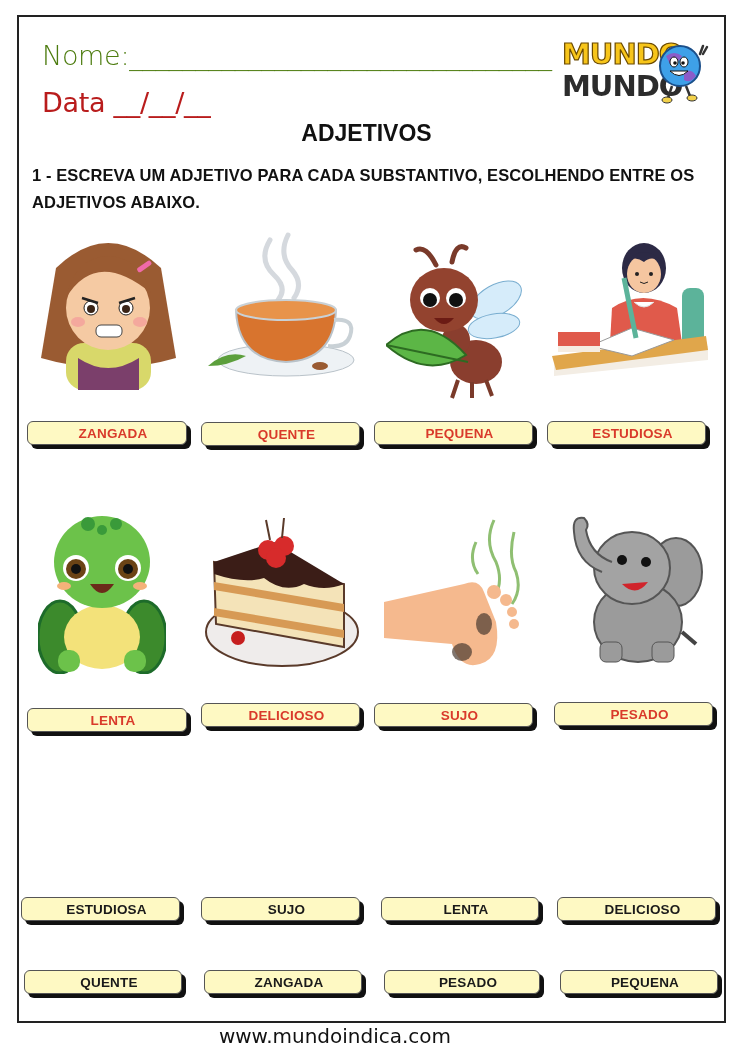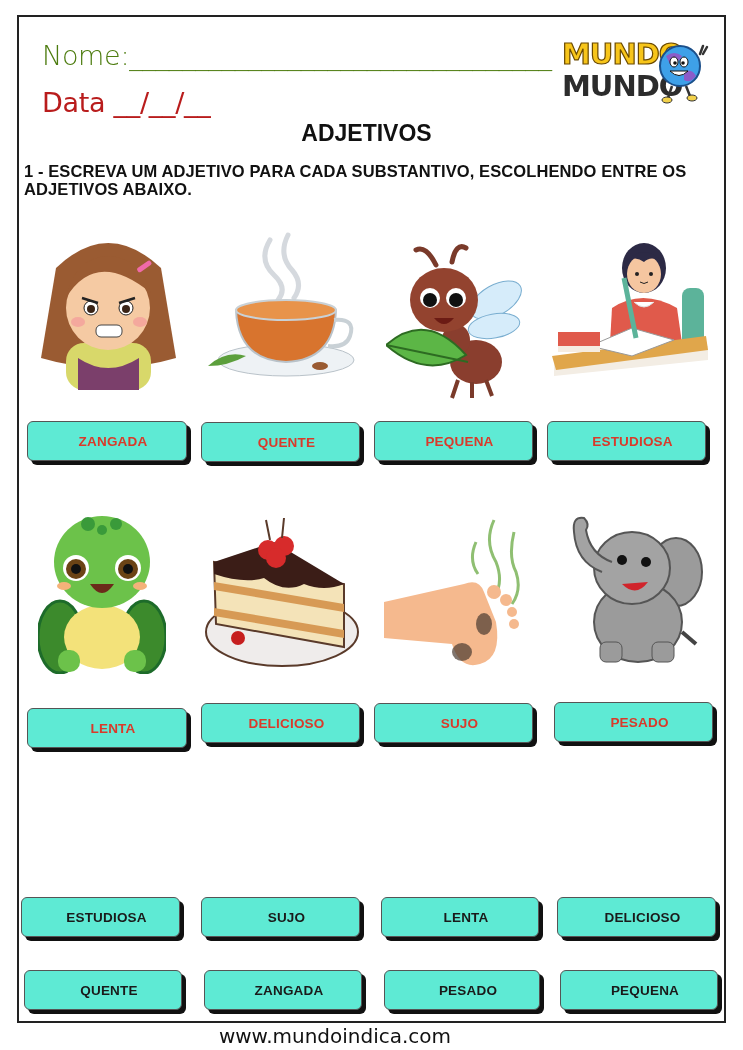--- a/index.html
+++ b/index.html
@@ -13,27 +13,27 @@
 
   .name-line { position: absolute; left: 42px; top: 40px; font-size: 27px; font-family: "DejaVu Sans", sans-serif; font-weight: 300; color: #4d7c0f; letter-spacing: -0.3px; }
   .date-line { position: absolute; left: 42px; top: 87px; font-size: 27px; font-family: "DejaVu Sans", sans-serif; color: #b91c1c; letter-spacing: -0.3px; }
 
   .logo { position: absolute; left: 560px; top: 38px; width: 152px; height: 66px; }
   .logo .l1 { position: absolute; left: 2px; top: 0px; font-family: "DejaVu Sans", sans-serif; font-weight: 900; font-size: 29px; color: #f7c51a; -webkit-text-stroke: 1.2px #6b4a00; letter-spacing: -1px; line-height: 32px; }
   .logo .l2 { position: absolute; left: 2px; top: 32px; font-family: "DejaVu Sans", sans-serif; font-weight: 900; font-size: 29px; color: #2c2c2c; letter-spacing: -1px; line-height: 32px; }
   .logo .globe { position: absolute; left: 96px; top: 4px; }
 
   .title { position: absolute; left: 0; width: 733px; top: 120px; text-align: center; font-size: 23px; font-weight: bold; color: #111; }
-  .instruction { position: absolute; left: 24px; top: 162px; width: 690px; font-size: 16.5px; font-weight: bold; line-height: 18px; color: #111; letter-spacing: 0.1px; }
+  .instruction { position: absolute; left: 32px; top: 162px; width: 690px; font-size: 16.5px; font-weight: bold; line-height: 27px; color: #111; letter-spacing: 0.1px; }
 
   .pic { position: absolute; }
 
   .card {
-    position: absolute; height: 40px; width: 160px;
-    border: 1.3px solid #555; border-radius: 6px; background: #5eead4;
+    position: absolute; height: 24px; width: 160px;
+    border: 1.3px solid #555; border-radius: 6px; background: #fef9c3;
     box-shadow: 4px 4px 0 #111;
     display: flex; align-items: center; justify-content: center;
     font-weight: bold; font-size: 13.5px; letter-spacing: 0.2px; padding-left: 12px;
   }
   .card.red { color: #d93a2b; }
   .card.black { color: #1a1a1a; }
 
   .footer { position: absolute; left: 0; width: 670px; top: 1024px; text-align: center; font-family: "DejaVu Sans", sans-serif; font-size: 20px; color: #111; }
 </style>
 </head>

